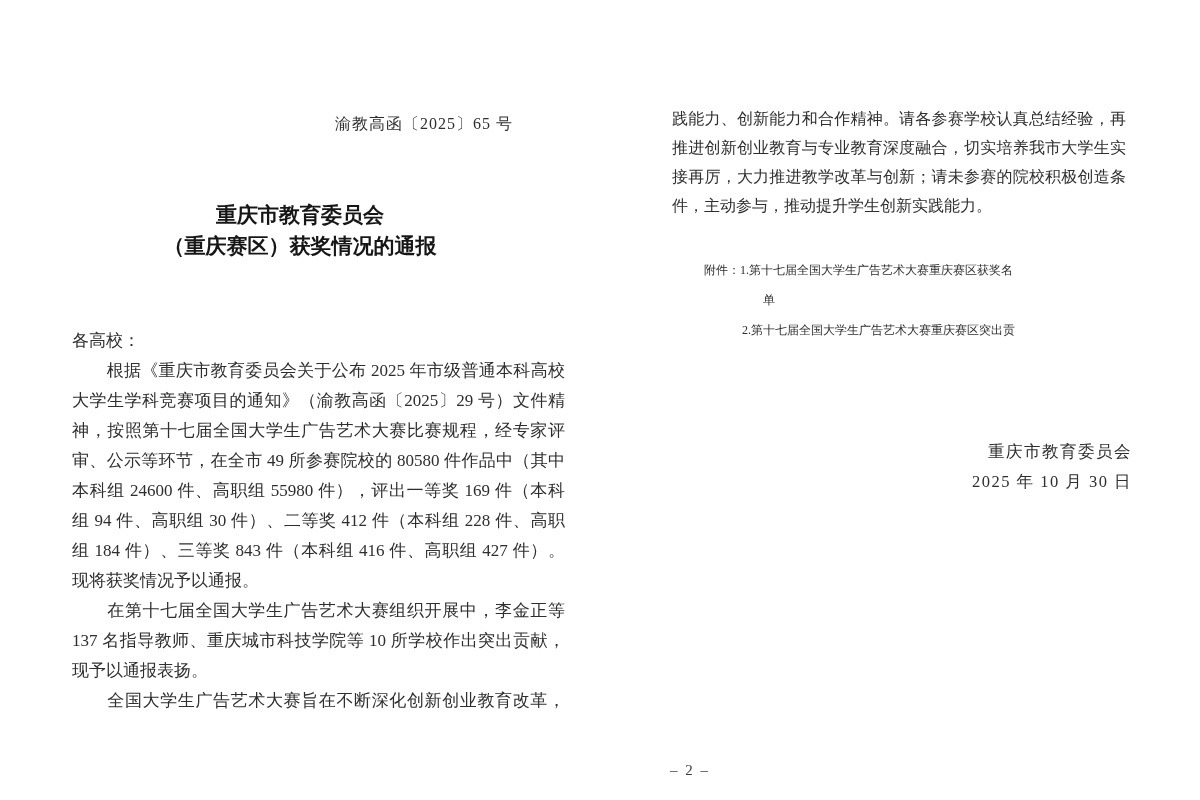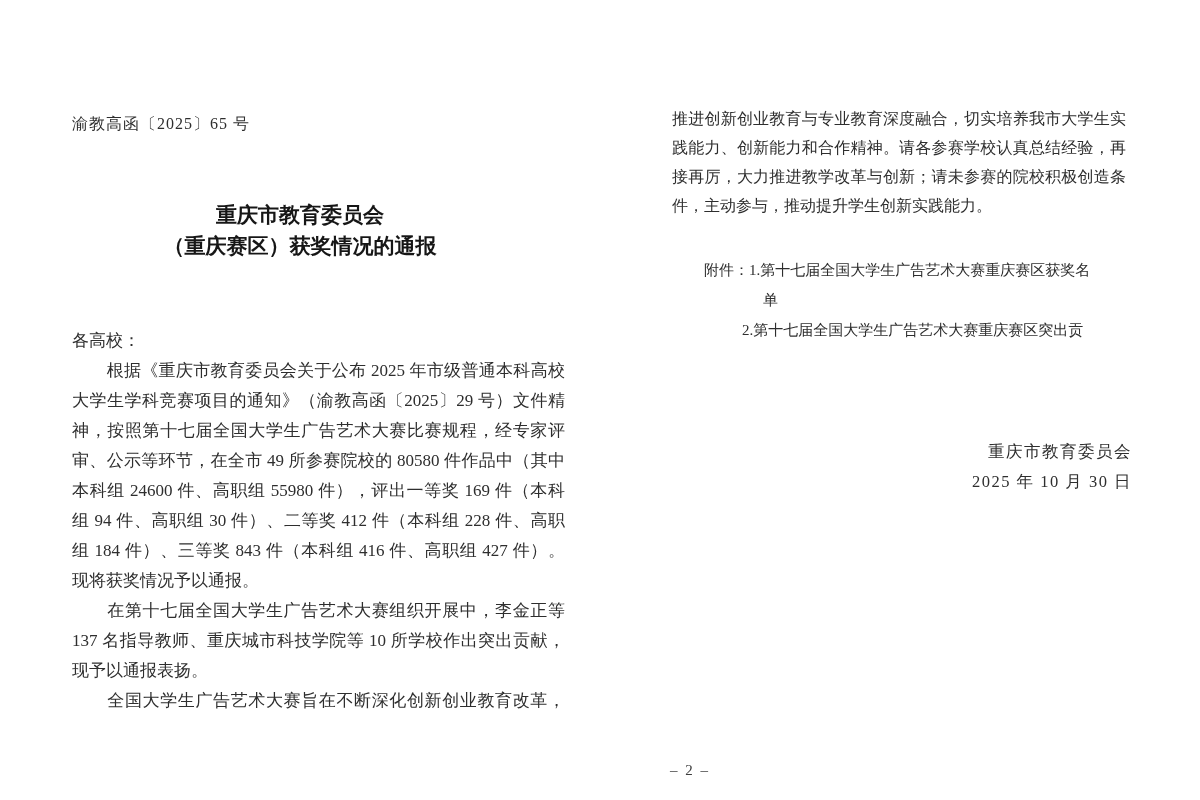--- a/index.html
+++ b/index.html
@@ -5,42 +5,42 @@
   html,body{margin:0;padding:0;}
   body{
     width:1200px;height:800px;position:relative;overflow:hidden;
     background:#ffffff;color:#2e2e2e;
     font-family:"Liberation Serif","DejaVu Serif",serif;
   }
   .abs{position:absolute;}
   
   #p1-docnum{
     left:72px;top:114px;width:493px;box-sizing:border-box;
-    text-align:left;padding-right:52px;
+    text-align:right;padding-right:52px;
     font-size:16px;letter-spacing:1px;white-space:nowrap;
   }
   #p1-title{
     left:60px;top:200px;width:480px;text-align:center;
     font-weight:bold;font-size:21px;line-height:31px;
     color:#161616;
   }
   #p1-body{
     left:72px;top:326px;width:493px;
     font-size:17px;line-height:30px;
   }
   #p1-body .l{height:30px;overflow:hidden;}
   
   #p2-body{
     left:672px;top:104px;width:454px;
     font-size:16px;line-height:29px;
   }
   #p2-body .l{height:29px;overflow:hidden;}
   #p2-att{
     left:672px;top:255px;width:454px;
-    font-size:15px;line-height:30px;
+    font-size:12px;line-height:30px;
   }
   #p2-att .l{height:30px;overflow:hidden;}
   .a0{padding-left:32px;}
   .a1{padding-left:91px;}
   .a2{padding-left:70px;}
   .a3{padding-left:100px;}
   #p2-sign{
     left:672px;top:437px;width:460px;text-align:right;
     font-size:16.5px;line-height:29.5px;letter-spacing:1.5px;
   }
@@ -78,22 +78,22 @@
       <div class="l jf">　　在第十七届全国大学生广告艺术大赛组织开展中，李金正等</div>
       <div class="l jf">137 名指导教师、重庆城市科技学院等 10 所学校作出突出贡献，</div>
       <div class="l">现予以通报表扬。</div>
       <div class="l jf">　　全国大学生广告艺术大赛旨在不断深化创新创业教育改革，</div>
     </div>
   </div>
 
   <div>
 
     <div class="abs" id="p2-body">
+      <div class="l jf">践能力、创新能力和合作精神。请各参赛学校认真总结经验，再</div>
       <div class="l jf">推进创新创业教育与专业教育深度融合，切实培养我市大学生实</div>
-      <div class="l jf">践能力、创新能力和合作精神。请各参赛学校认真总结经验，再</div>
       <div class="l jf">接再厉，大力推进教学改革与创新；请未参赛的院校积极创造条</div>
       <div class="l">件，主动参与，推动提升学生创新实践能力。</div>
     </div>
 
     <div class="abs" id="p2-att">
       <div class="l a0">附件：1.第十七届全国大学生广告艺术大赛重庆赛区获奖名</div>
       <div class="l a1">单</div>
       <div class="l a2">2.第十七届全国大学生广告艺术大赛重庆赛区突出贡</div>
     </div>
 

